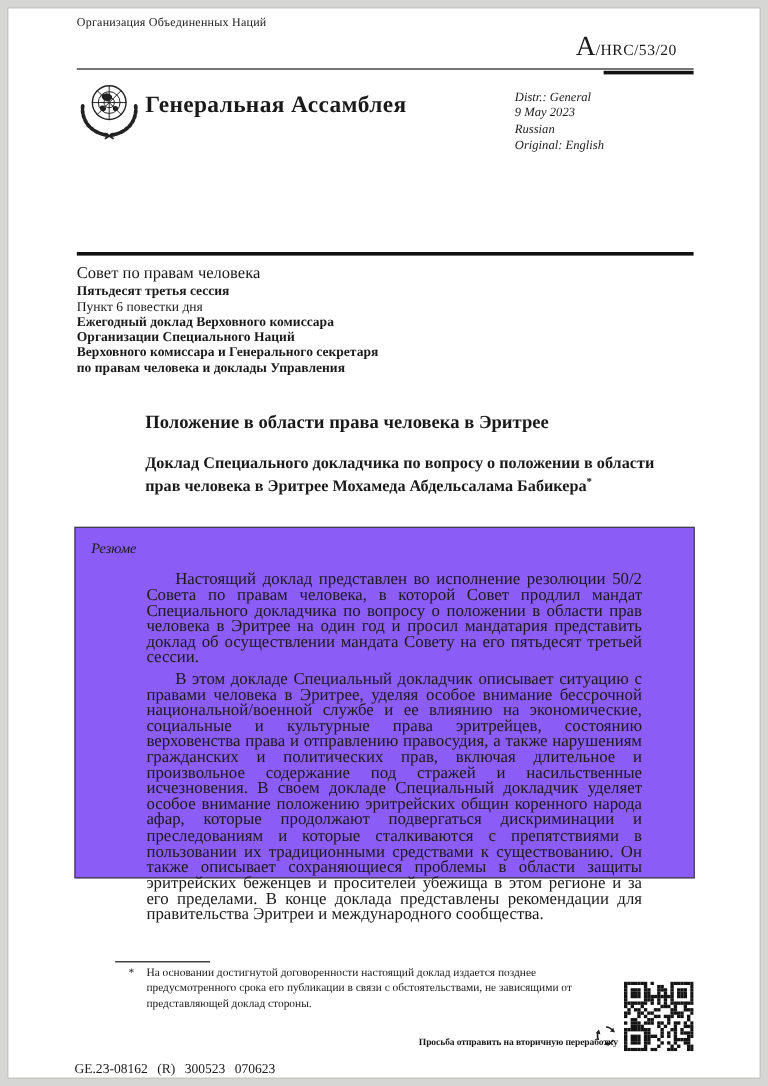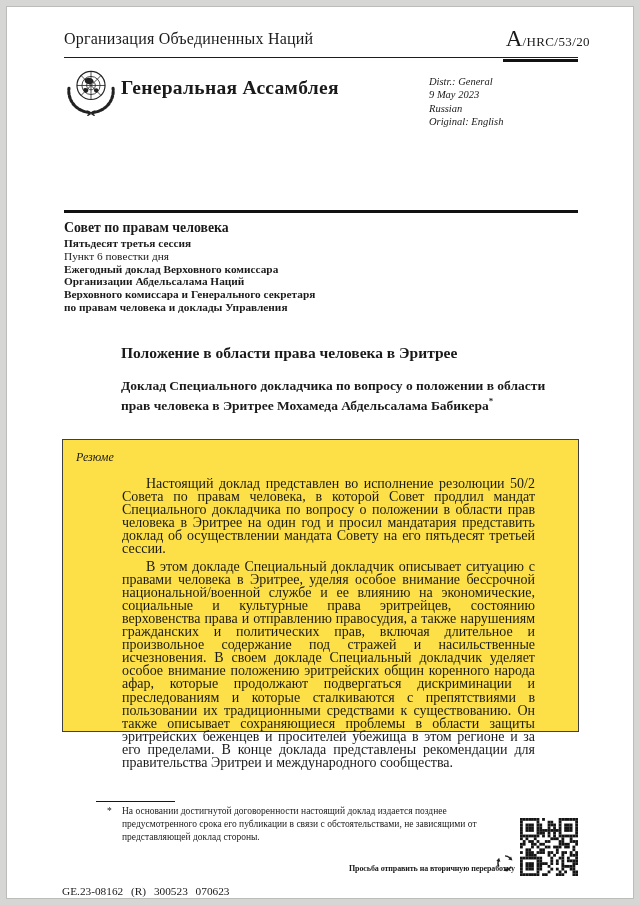--- a/index.html
+++ b/index.html
@@ -9,43 +9,43 @@
     font-family:"Liberation Serif","DejaVu Serif",serif;
     color:#1a1a1a;
     -webkit-font-smoothing:antialiased;
   }
   #screen{position:relative;width:640px;height:905px;overflow:hidden;}
   .page{position:absolute;left:6px;top:6px;right:6px;bottom:6px;background:#fff;border:1px solid #bcbcba;}
 
   .abs{position:absolute;}
 
   
-  .org-name{left:64px;top:30px;font-size:16px;letter-spacing:.2px;}
-  .doc-symbol{right:50px;top:26px;white-space:nowrap;}
+  .org-name{left:64px;top:14px;font-size:10px;letter-spacing:.2px;}
+  .doc-symbol{right:76px;top:26px;white-space:nowrap;}
   .doc-symbol .big{font-size:23px;}
   .doc-symbol .rest{font-size:13px;letter-spacing:.4px;}
   .rule-thin{left:64px;top:57px;width:514px;height:1.2px;background:#1d1d1d;}
   .rule-symbol{left:503px;top:59px;width:75px;height:2.6px;background:#111;}
   .emblem{left:62px;top:61px;width:58px;height:58px;}
   .ga-title{left:121px;top:77px;font-size:19.5px;font-weight:bold;letter-spacing:.3px;}
   .distr{left:429px;top:75px;font-size:10.5px;line-height:13.4px;font-style:italic;}
 
   
   .section-divider{left:64px;top:210px;width:514px;height:3px;background:#111;}
   .session-block{left:64px;top:220px;font-size:11.3px;line-height:12.8px;}
-  .session-block .council{font-size:13.8px;font-weight:bold;line-height:15px;margin-bottom:2px;}
+  .session-block .council{font-size:13.8px;font-weight:normal;line-height:15px;margin-bottom:2px;}
   .b{font-weight:bold;}
 
   
   .report-title{left:121px;top:344px;font-size:15.5px;font-weight:bold;}
   .report-subtitle{left:121px;top:378px;width:428px;font-size:13.5px;font-weight:bold;line-height:15.8px;}
   .report-subtitle sup{font-size:9px;}
 
   
-  .summary-box{left:62px;top:439px;width:515px;height:291px;border:1.3px solid #3f3f3f;background:#fde047;}
+  .summary-box{left:62px;top:439px;width:515px;height:291px;border:1.3px solid #3f3f3f;background:#8b5cf6;}
   .summary-heading{margin:10px 0 0 13px;font-style:italic;font-size:12px;}
   .summary-p{margin:12px 43px 0 59px;text-indent:24px;font-size:14px;line-height:13.1px;text-align:justify;}
   .summary-p + .summary-p{margin-top:4px;}
 
   
   .footnote-rule{left:96px;top:801px;width:79px;height:1.3px;background:#161616;}
   .footnote{left:107px;top:805px;width:376px;display:flex;font-size:9.5px;line-height:12.9px;}
   .footnote .marker{width:15px;flex:0 0 15px;}
   .footnote .fn-text{flex:1;}
 
@@ -96,21 +96,21 @@
     <div>Russian</div>
     <div>Original: English</div>
   </div>
 
   <div class="abs section-divider"></div>
   <div class="abs session-block">
     <div class="council">Совет по правам человека</div>
     <div class="b">Пятьдесят третья сессия</div>
     <div>Пункт 6 повестки дня</div>
     <div class="b">Ежегодный доклад Верховного комиссара</div>
-    <div class="b">Организации Абдельсалама Наций</div>
+    <div class="b">Организации Специального Наций</div>
     <div class="b">Верховного комиссара и Генерального секретаря</div>
     <div class="b">по правам человека и доклады Управления</div>
   </div>
 
   <div class="abs report-subtitle">
     <span>Доклад Специального докладчика по вопросу о положении в области прав человека в Эритрее Мохамеда Абдельсалама Бабикера</span><sup>*</sup>
   </div>
   <div class="abs report-title">Положение в области права человека в Эритрее</div>
 
   <div class="abs summary-box">

